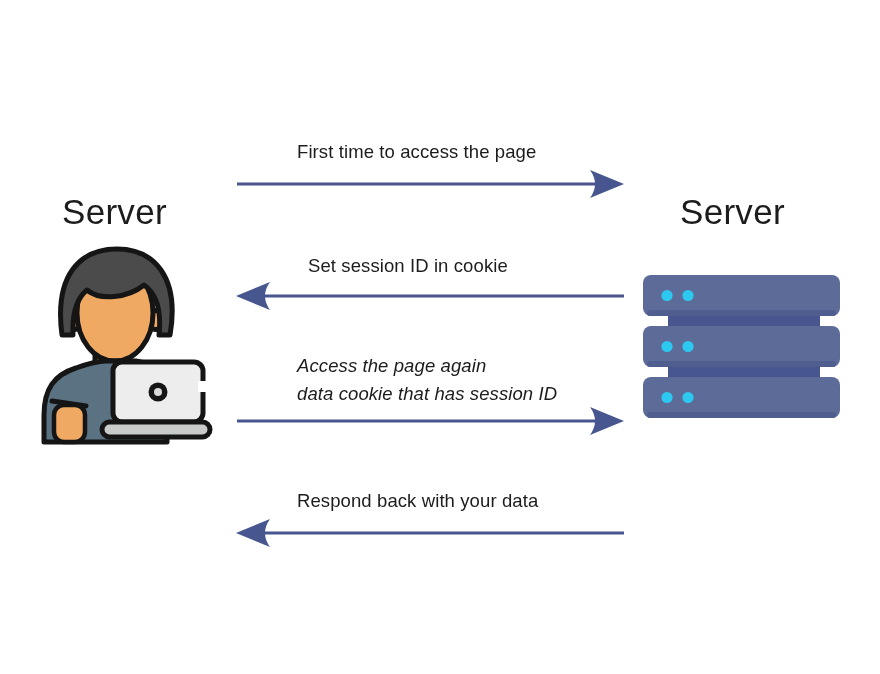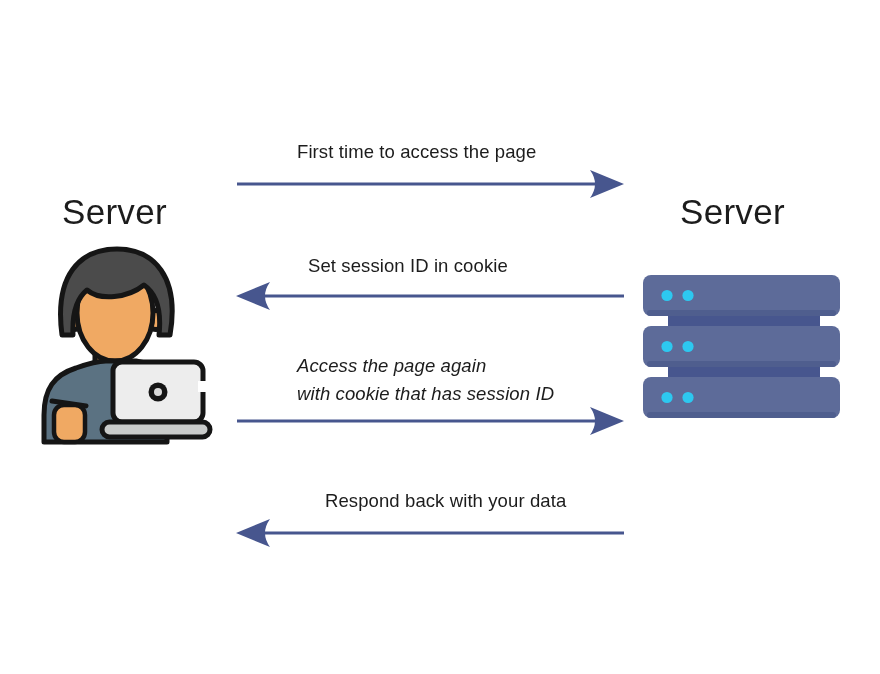--- a/index.html
+++ b/index.html
@@ -14,21 +14,21 @@
   .title.client { left:62px;  top:192px; }
   .title.server { left:680px; top:192px; }
 
   .msg {
     position:absolute; font-size:18.5px; color:#1c1c1c; white-space:nowrap;
     letter-spacing:0.1px;
   }
   .msg1 { left:297px; top:141px; }
   .msg2 { left:308px; top:255px; }
   .msg3 { left:297px; top:352px; line-height:27.5px;font-style:italic; }
-  .msg4 { left:297px; top:490px;margin-left:28px; }
+  .msg4 { left:297px; top:490px; }
 
   svg.arrow { position:absolute; left:234px; width:392px; height:32px; }
   .a1 { top:168px; }
   .a2 { top:280px; }
   .a3 { top:405px; }
   .a4 { top:517px; }
 
   svg.figure { position:absolute; }
   .client-figure { left:40px;  top:245px; width:175px; height:200px; }
   .server-figure { left:643px; top:274px; width:200px; height:146px; }
@@ -48,21 +48,21 @@
   </svg>
 
   <div class="msg msg2">Set session ID in cookie</div>
   <svg class="arrow a2" viewBox="0 0 392 32">
     <line x1="23" y1="16" x2="390" y2="16" stroke="#47568e" stroke-width="3"></line>
     <path d="M 2,16 L 36,2 Q 26,16 36,30 Z" fill="#47568e"></path>
   </svg>
 
   <div class="msg msg3">
     <div>Access the page again</div>
-    <div>with cookie that has session ID</div>
+    <div>data cookie that has session ID</div>
   </div>
   <svg class="arrow a3" viewBox="0 0 392 32">
     <line x1="3" y1="16" x2="369" y2="16" stroke="#47568e" stroke-width="3"></line>
     <path d="M 390,16 L 356,2 Q 366,16 356,30 Z" fill="#47568e"></path>
   </svg>
 
   <div class="msg msg4">Respond back with your data</div>
   <svg class="arrow a4" viewBox="0 0 392 32">
     <line x1="23" y1="16" x2="390" y2="16" stroke="#47568e" stroke-width="3"></line>
     <path d="M 2,16 L 36,2 Q 26,16 36,30 Z" fill="#47568e"></path>

